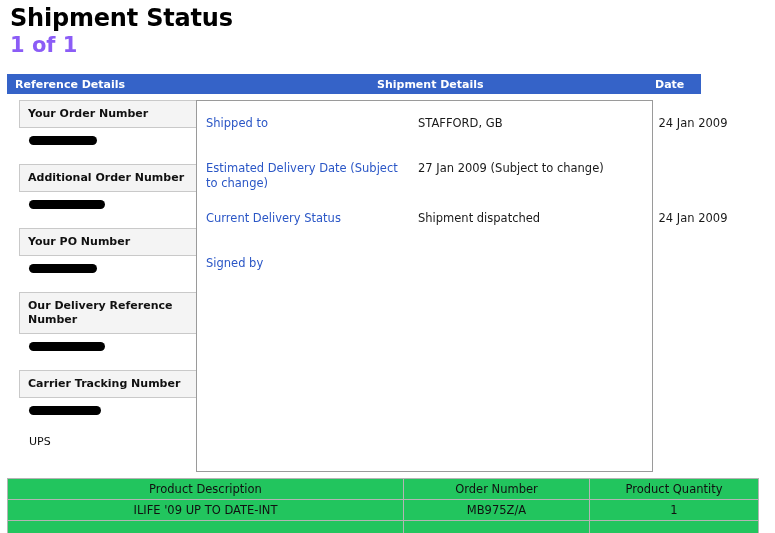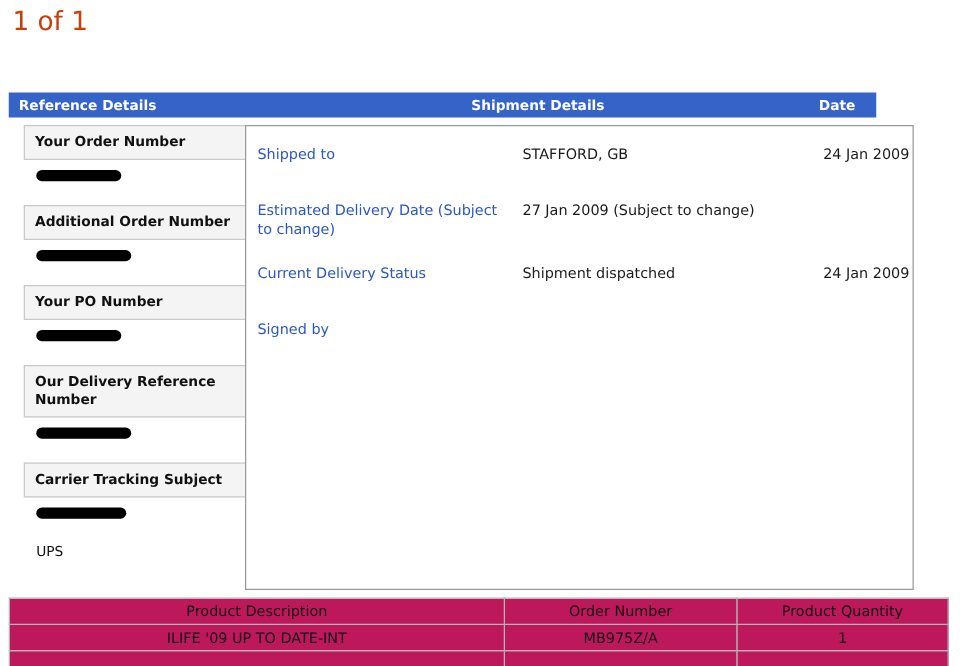--- a/index.html
+++ b/index.html
@@ -22,23 +22,23 @@
   .title-block { padding: 4px 0 0 10px; }
   .title {
     font-size: 24px;
     font-weight: bold;
     line-height: 28px;
     letter-spacing: -0.2px;
     color: #000;
   }
   .subtitle {
     font-size: 21px;
-    font-weight: normal;
+    font-weight: bold;
     line-height: 27px;
-    color: #c2410c;
+    color: #8b5cf6;
   }
 
   
   .header-bar {
     position: absolute;
     left: 7px;
     top: 74px;
     width: 694px;
     height: 20px;
     background: #3563c8;
@@ -93,21 +93,21 @@
     color: #111;
     padding-left: 10px;
     line-height: 16px;
   }
 
   
   .main-panel {
     position: absolute;
     left: 196px;
     top: 100px;
-    width: 535px;
+    width: 457px;
     height: 372px;
     border: 1px solid #9a9a9a;
     box-sizing: border-box;
     background: #ffffff;
   }
   .row {
     position: absolute;
     left: 0;
     width: 100%;
     height: 0;
@@ -139,39 +139,40 @@
     position: absolute;
     left: 7px;
     top: 478px;
     width: 751px;
     border-collapse: collapse;
     table-layout: fixed;
     font-size: 11.5px;
   }
   .prod-table td, .prod-table th {
     border: 1px solid #b4b4b4;
-    background: #be185d;
+    background: #22c55e;
     text-align: center;
     padding: 2px 0 3px 0;
     font-weight: normal;
     color: #111;
     height: 15px;
   }
   .prod-table th { font-weight: normal; }
   .prod-table tr.blank td { height: 16px; border-top: 1px solid #b4b4b4; }
   .col-desc { width: 396px; }
   .col-part { width: 186px; }
   .col-qty  { width: 169px; }
 </style>
 </head>
 <body>
 
 <div class="page">
 
   <div class="title-block">
+    <div class="title">Shipment Status</div>
     <div class="subtitle">1 of 1</div>
   </div>
 
   <div class="header-bar">
     <span class="hb hb-ref">Reference Details</span>
     <span class="hb hb-ship">Shipment Details</span>
     <span class="hb hb-date">Date</span>
   </div>
 
   <div class="ref-col" id="ref-col">
@@ -184,21 +185,21 @@
         <span class="redact" style="width: 76px;"></span>
       </div>
       <div class="ref-box"><span>Your PO Number</span></div>
       <div class="ref-value">
         <span class="redact" style="width: 68px;"></span>
       </div>
       <div class="ref-box"><span>Our Delivery Reference Number</span></div>
       <div class="ref-value">
         <span class="redact" style="width: 76px;"></span>
       </div>
-      <div class="ref-box"><span>Carrier Tracking Subject</span></div>
+      <div class="ref-box"><span>Carrier Tracking Number</span></div>
       <div class="ref-value">
         <span class="redact" style="width: 72px;"></span>
       </div>
       <div class="ref-value">
         <div class="ref-plain" style="padding-left: 0px;">UPS</div>
       </div>
     </div>
 
   <div class="main-panel" id="main-panel">
       <div class="row" style="top: 15px;">

